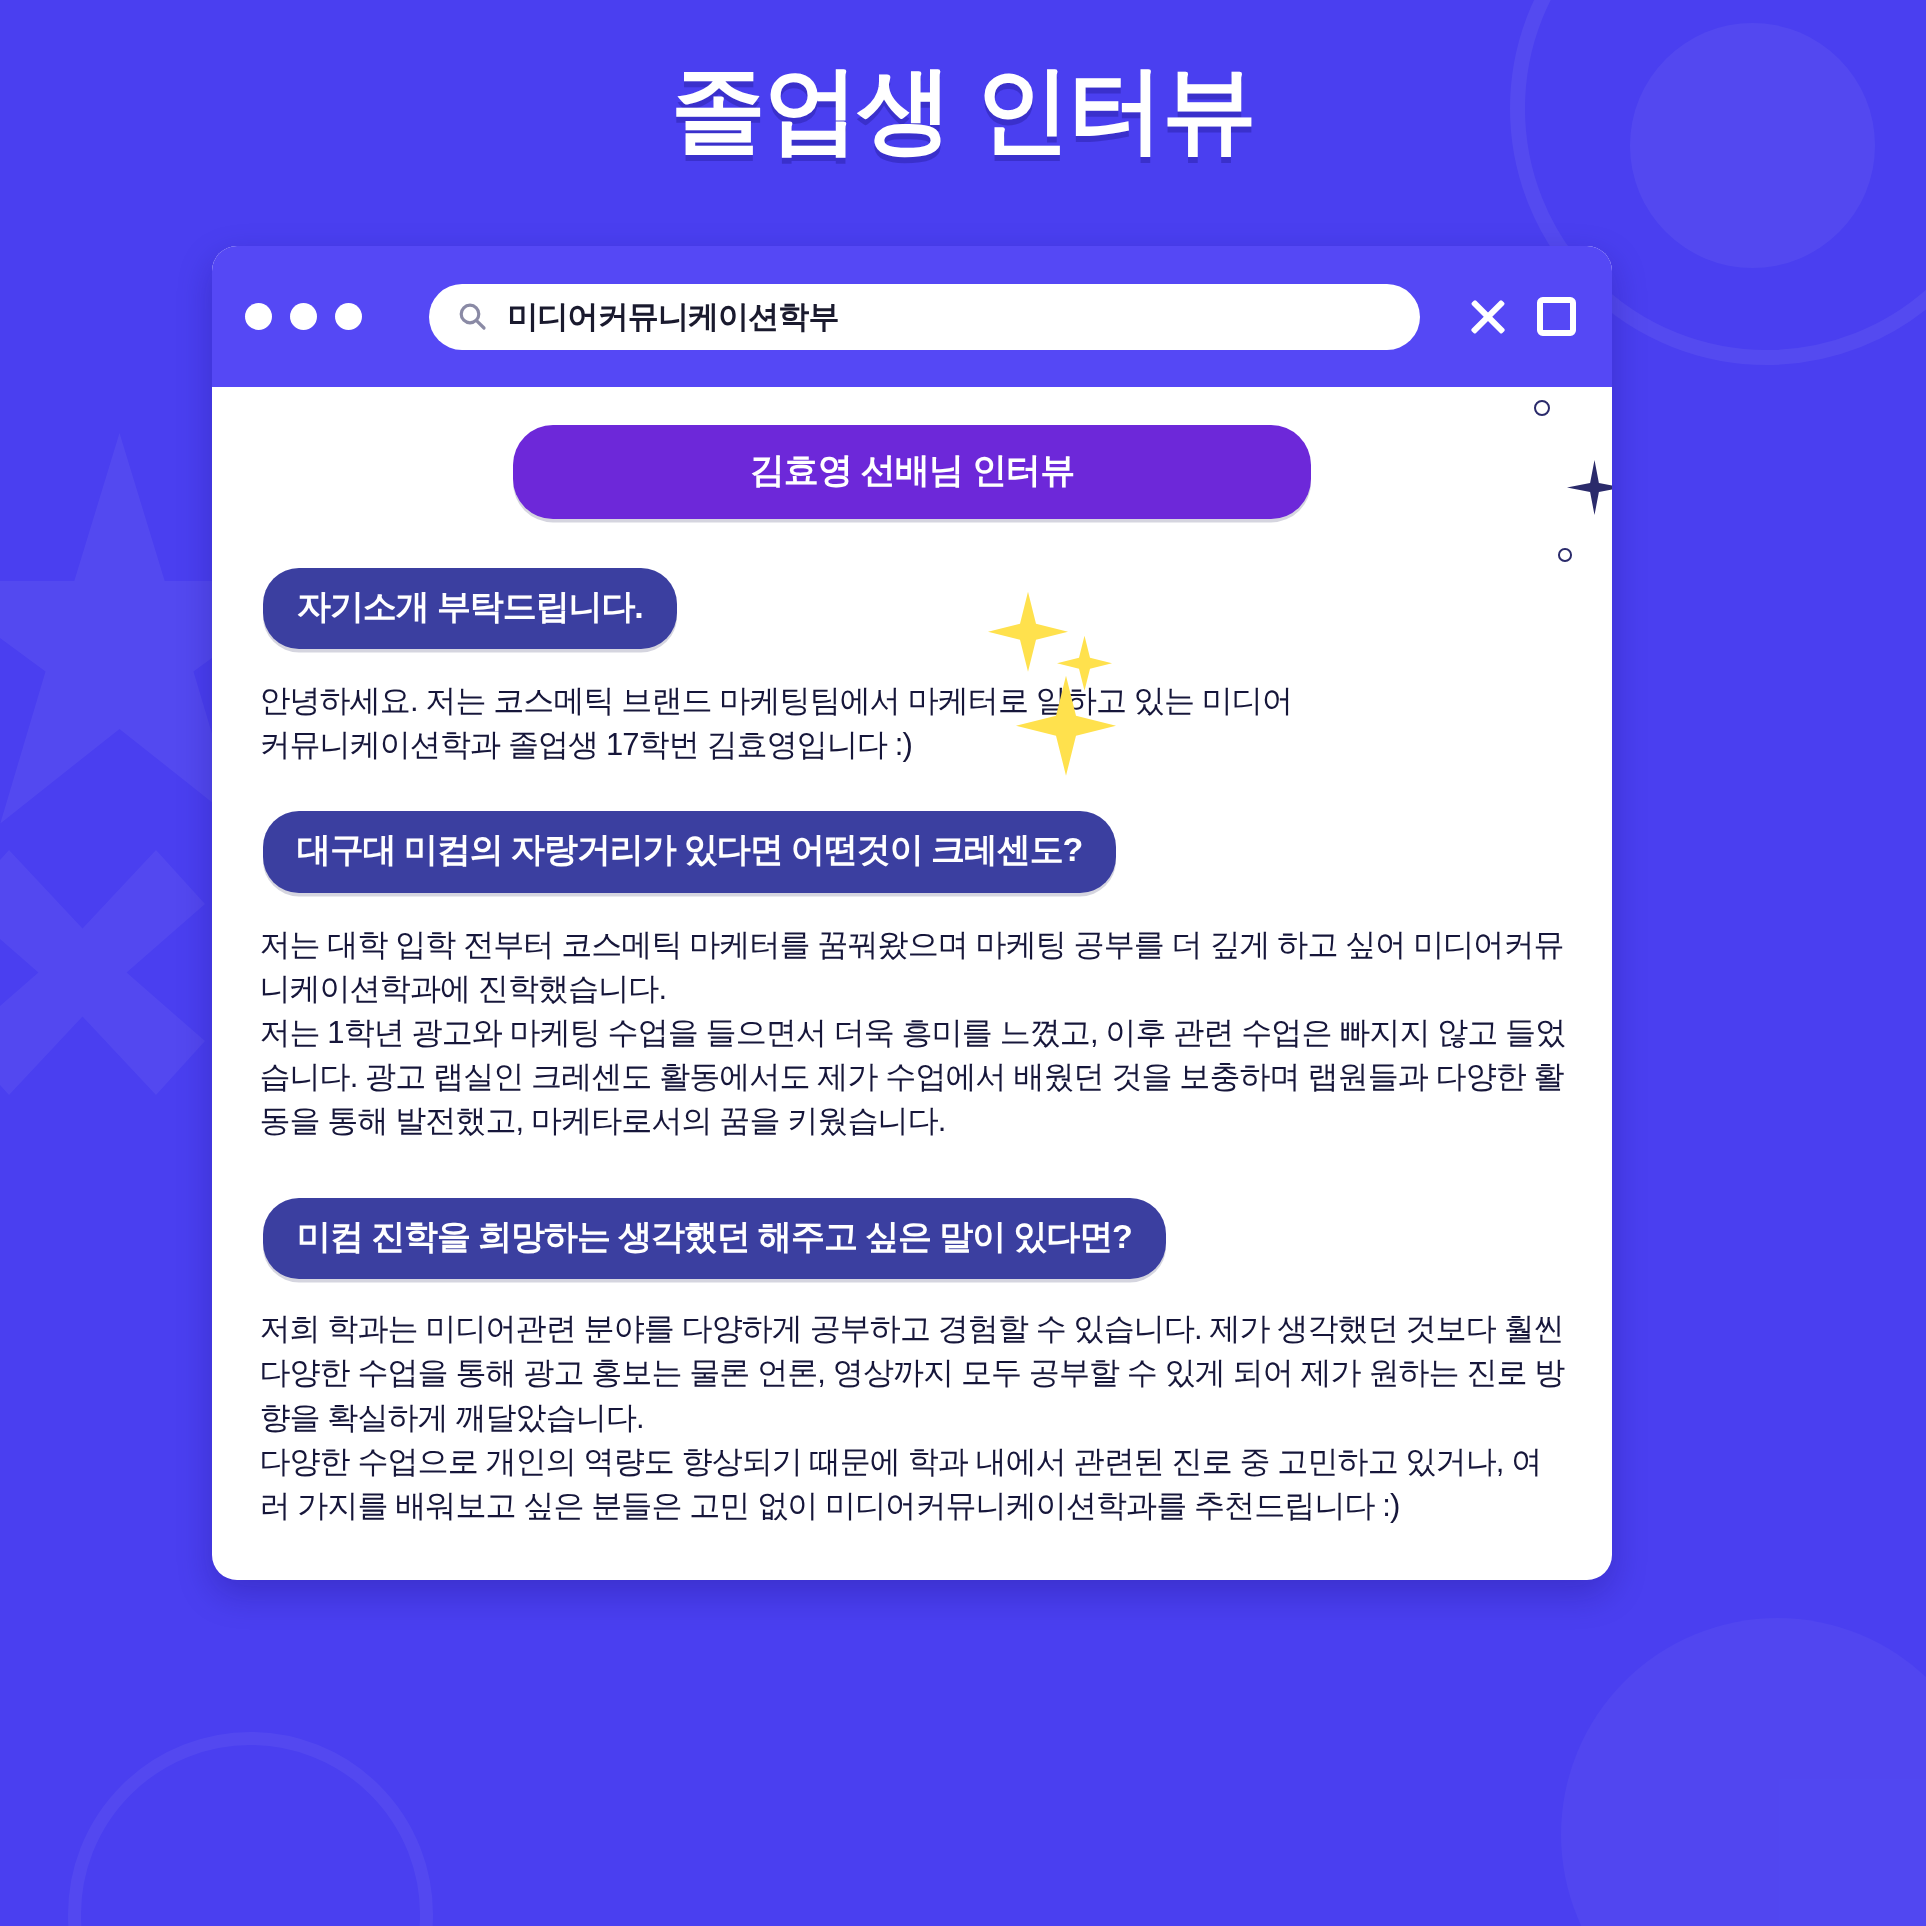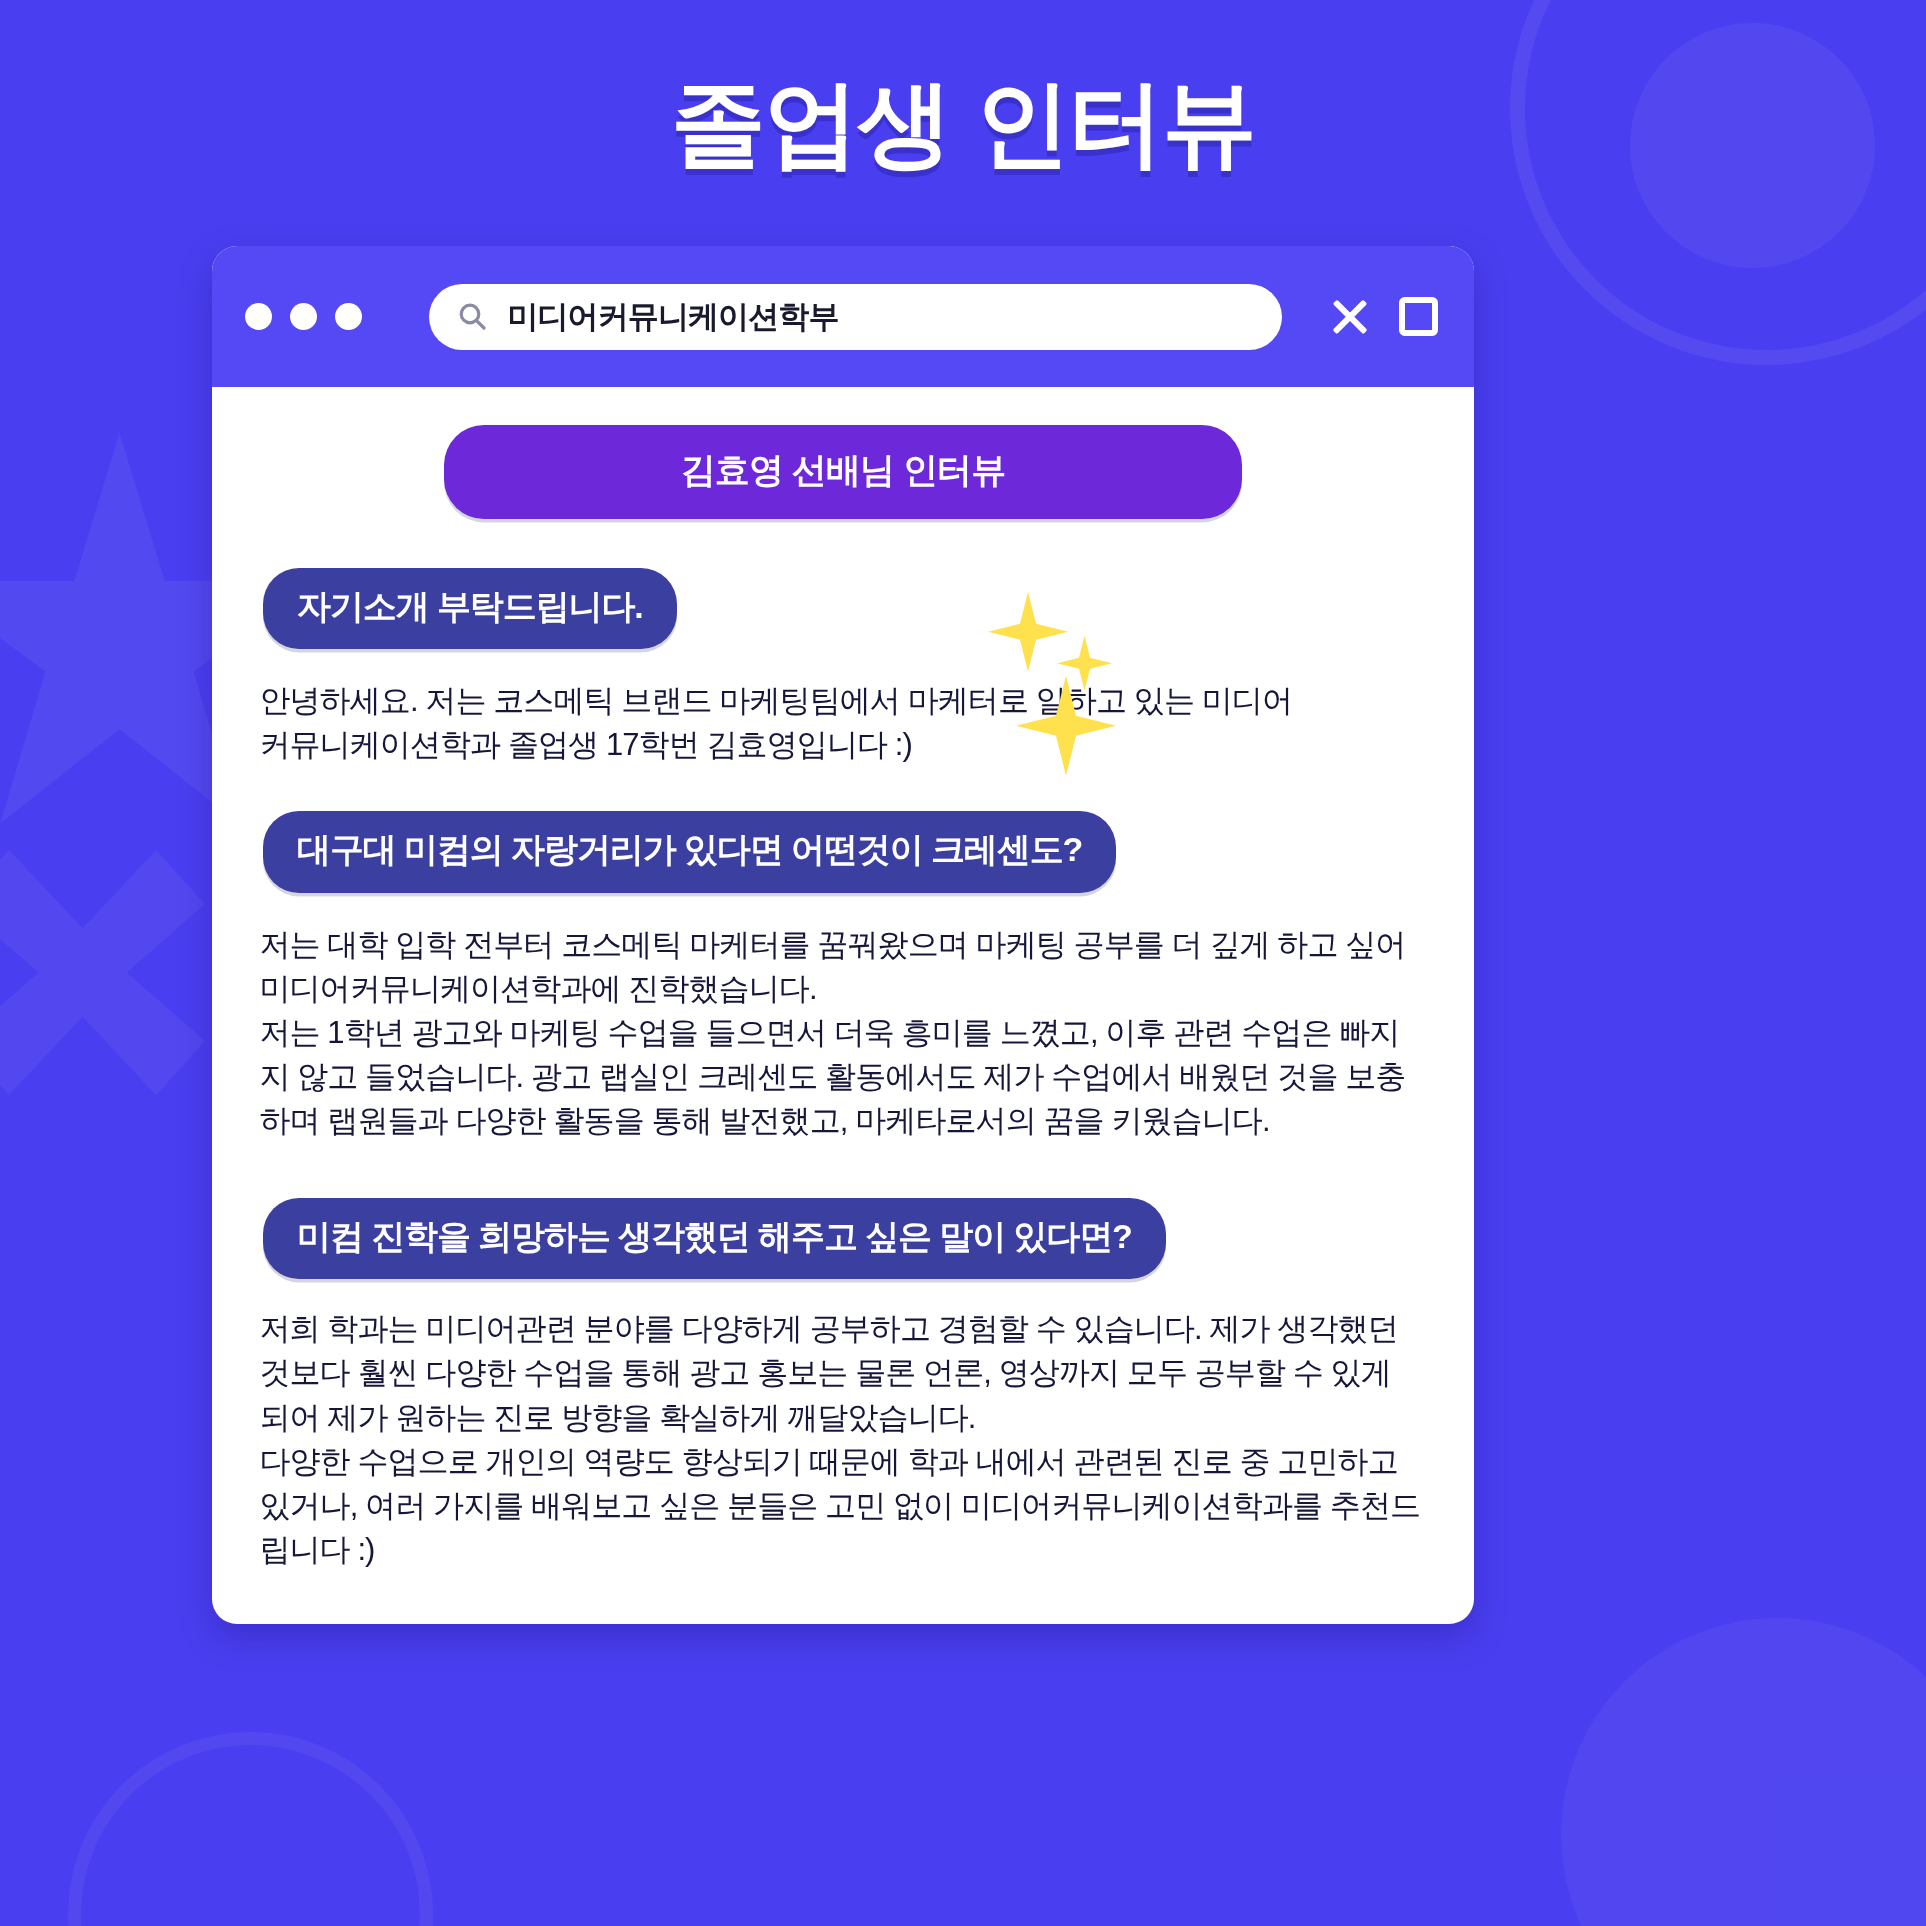--- a/index.html
+++ b/index.html
@@ -49,37 +49,37 @@
   .deco-circle-br {
     bottom: -125px; right: -68px;
     width: 433px; height: 433px;
     border-radius: 50%;
     background: rgba(255,255,255,0.04);
   }
 
   
   .headline {
     position: absolute;
-    top: 76px;
+    top: 62px;
     left: 0; right: 0;
     text-align: center;
     font-size: 95px;
     font-weight: 900;
     color: #ffffff;
     letter-spacing: -1.7px;
     text-shadow: 0 5.7px 0 rgba(40,30,160,0.45);
     line-height: 1;
   }
 
   
   .window {
     position: absolute;
     top: 246px;
     left: 212px;
-    width: 1262px;
+    width: 1400px;
     background: #ffffff;
     border-radius: 25px;
     box-shadow: 0 13.7px 34px rgba(20,10,110,0.28);
     overflow: hidden;
   }
   .titlebar {
     height: 141px;
     background: #5548f5;
     display: flex;
     align-items: center;

